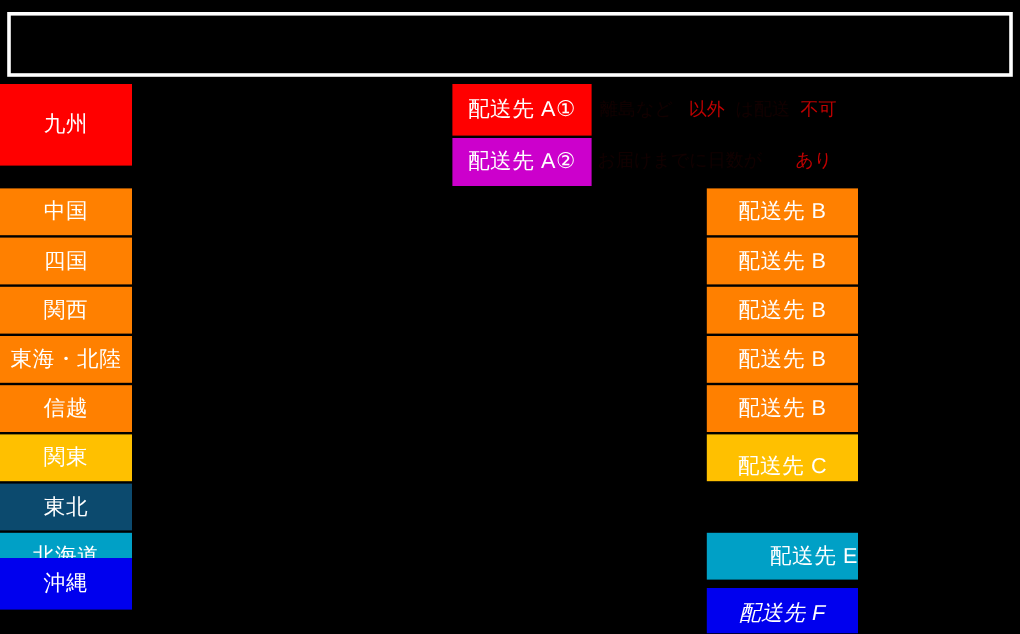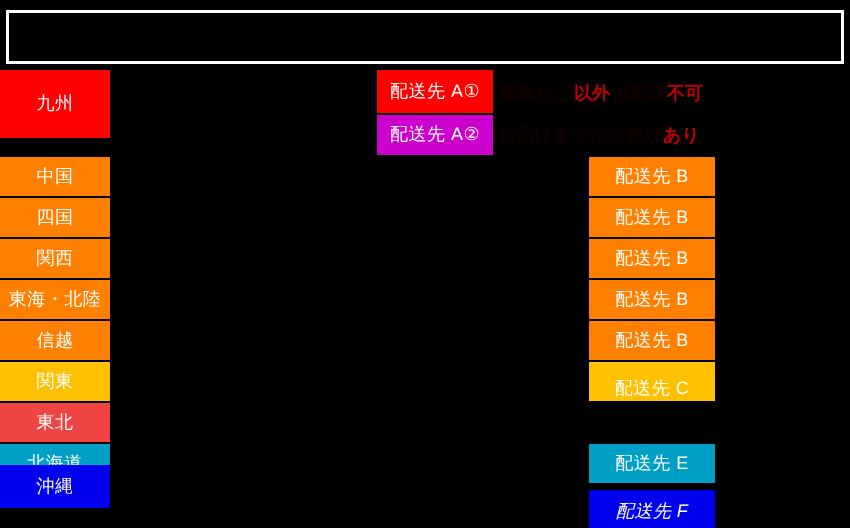--- a/index.html
+++ b/index.html
@@ -60,22 +60,22 @@
 
   
   .dest-chip { left: 589px; width: 126px; }
 
   
   .a-chip { left: 377px; width: 116px; }
 
   
   .note {
     position: absolute;
-    font-size: 18px;
-    font-weight: bold;
+    font-size: 15px;
+    font-weight: normal;
     white-space: nowrap;
     line-height: 1;
   }
   .note-hidden { color: #120000; }
   .note-red    { color: #c00000; }
 </style>
 </head>
 <body>
 
 <div id="screen">
@@ -106,21 +106,21 @@
     </div>
     <div class="chip region-chip" style="top: 321px; height: 39px; background: rgb(255, 128, 0); color: rgb(255, 255, 255);">
       <span>信越</span>
     </div>
     <div class="chip region-chip" style="top: 280px; height: 39px; background: rgb(255, 128, 0); color: rgb(255, 255, 255);">
       <span>東海・北陸</span>
     </div>
     <div class="chip region-chip" style="top: 362px; height: 39px; background: rgb(255, 192, 0); color: rgb(255, 255, 255);">
       <span>関東</span>
     </div>
-    <div class="chip region-chip" style="top: 403px; height: 39px; background: #ef4444; color: rgb(255, 255, 255);">
+    <div class="chip region-chip" style="top: 403px; height: 39px; background: #0c4a6e; color: rgb(255, 255, 255);">
       <span>東北</span>
     </div>
     <div class="chip region-chip" style="top: 444px; height: 39px; background: rgb(0, 160, 198); color: rgb(255, 255, 255);">
       <span>北海道</span>
     </div>
     <div class="chip region-chip" style="top: 465px; height: 43px; background: rgb(0, 0, 238); color: rgb(255, 255, 255);">
       <span>沖縄</span>
     </div>
     <div class="chip a-chip" style="top: 70px; height: 43px; background: rgb(255, 0, 0); color: rgb(255, 255, 255);">
       <span>配送先 A①</span>
@@ -139,21 +139,21 @@
     </div>
     <div class="chip dest-chip" style="top: 280px; height: 39px; background: rgb(255, 128, 0); color: rgb(255, 255, 255);">
       <span>配送先 B</span>
     </div>
     <div class="chip dest-chip" style="top: 321px; height: 39px; background: rgb(255, 128, 0); color: rgb(255, 255, 255);">
       <span>配送先 B</span>
     </div>
     <div class="chip dest-chip" style="top: 362px; height: 39px; background: rgb(255, 192, 0); color: rgb(255, 255, 255); align-items: flex-end;">
       <span>配送先 C</span>
     </div>
-    <div class="chip dest-chip" style="top: 444px; height: 39px; background: rgb(0, 160, 198); color: rgb(255, 255, 255);">
+    <div class="chip dest-chip" style="top: 444px; height: 39px; background: rgb(0, 160, 198); color: rgb(255, 255, 255); justify-content: flex-end;">
       <span>配送先 E</span>
     </div>
     <div class="chip dest-chip" style="top: 490px; height: 43px; background: rgb(0, 0, 238); color: rgb(255, 255, 255); font-style: italic;">
       <span>配送先 F</span>
     </div>
     <div class="note note-hidden" style="left: 500px; top: 84px;">離島など</div>
     <div class="note note-red" style="left: 574px; top: 84px;">以外</div>
     <div class="note note-hidden" style="left: 613px; top: 84px;">は配送</div>
     <div class="note note-red" style="left: 667px; top: 84px;">不可</div>
     <div class="note note-hidden" style="left: 498px; top: 126px;">お届けまでに日数が</div>

